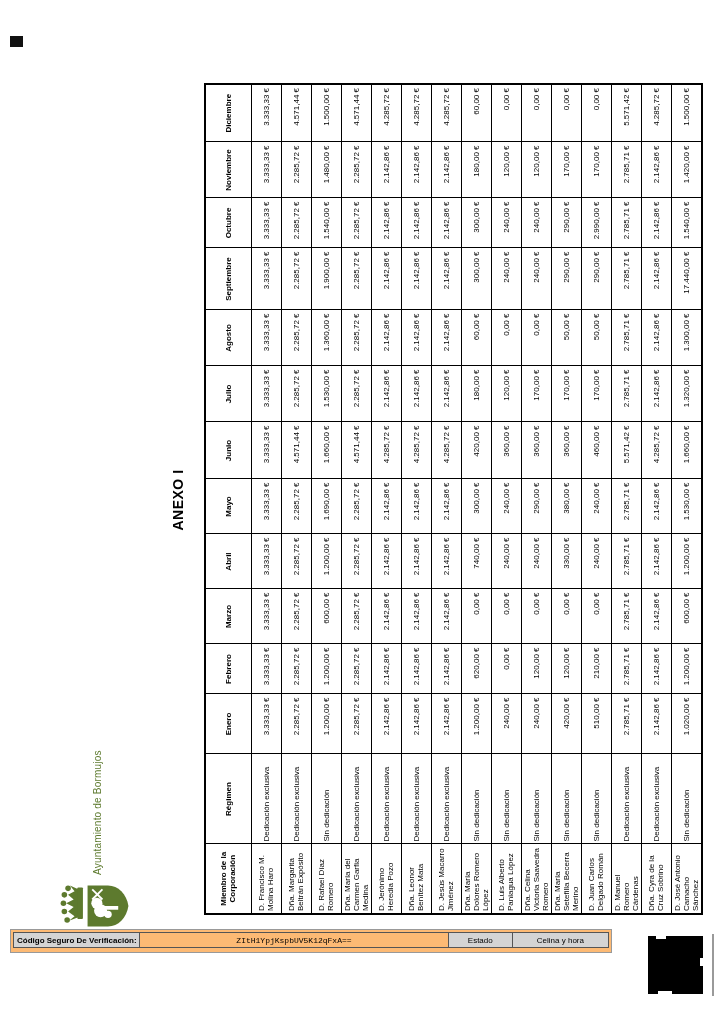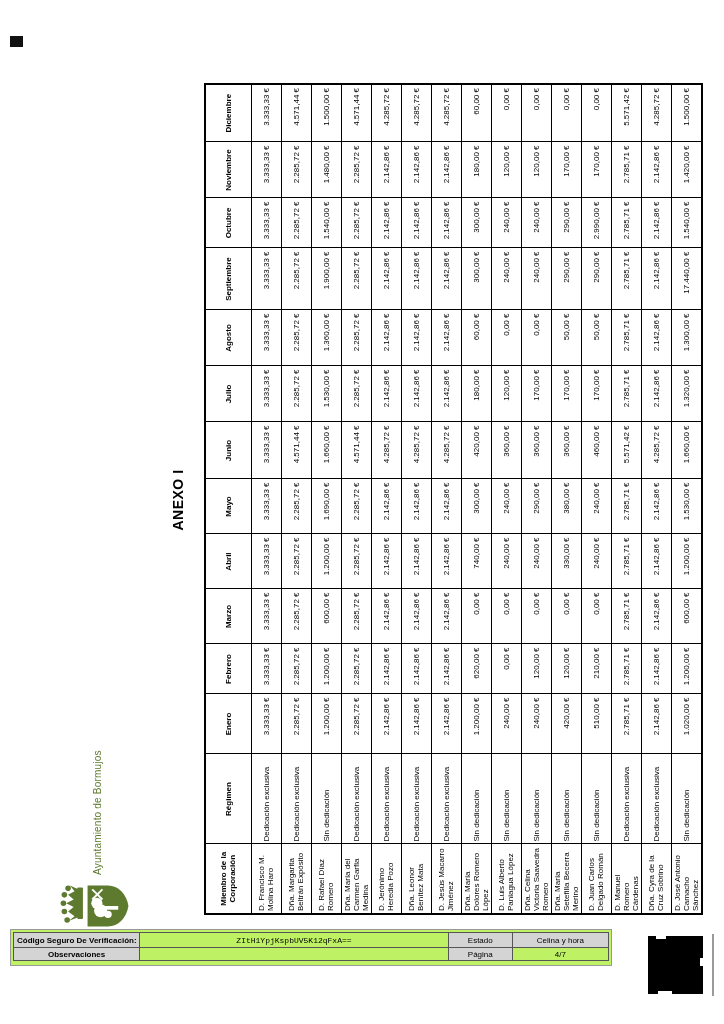--- a/index.html
+++ b/index.html
@@ -27,21 +27,21 @@
   .cell-num { font-size:8px; text-align:right; vertical-align:middle;
               padding:1px 3px 1px 1px; white-space:nowrap; }
 
   
   .rot-logo { position:absolute; left:58px; top:932px; width:172px; height:78px;
               transform:rotate(-90deg); transform-origin:0 0;
               display:flex; align-items:center; gap:5px; color:var(--logo-green); }
   .logo-text { font-size:10px; white-space:nowrap; color:var(--logo-green); letter-spacing:.2px; }
 
   
-  .footer-wrap { position:absolute; left:10px; top:929px; width:602px; background:#bef264;
+  .footer-wrap { position:absolute; left:10px; top:929px; width:602px; background:#fdba74;
                  border:1px solid #999; padding:2px 2px 4px 2px; }
   table.ftable { border-collapse:collapse; width:100%; table-layout:fixed; }
   table.ftable td { border:1px solid #555; font-size:8px; padding:0 3px; vertical-align:middle;
                     overflow:hidden; white-space:nowrap; }
   .flabel  { background:#d4d4d4; font-weight:bold; text-align:center; }
   .fhead   { background:#d4d4d4; font-weight:normal; text-align:center; }
   .fcenter { text-align:center; }
   .fcsv    { font-family:"Liberation Mono", monospace; font-size:8.5px; text-align:center;margin-left:48px; }
   .redacted-bar { height:14px; width:386px; background:#000; margin-left:62px; margin-top:2px; }
 
@@ -375,26 +375,20 @@
           <col style="width:64px">
           <col style="width:96px">
         </colgroup>
       <tbody>
           <tr style="height:15px">
         <td class="flabel">Código Seguro De Verificación:</td>
         <td class="fcsv">ZItH1YpjKspbUV5K12qFxA==</td>
         <td class="fhead">Estado</td>
         <td class="fhead">Celina y hora</td>
       </tr>
-      <tr style="height:13px">
-        <td class="flabel">Observaciones</td>
-        <td></td>
-        <td class="fhead">Página</td>
-        <td class="fcenter">4/7</td>
-      </tr>
     </tbody>
       </table>
   </div>
 
   <div class="qr">
     <div class="notch1"></div>
       <div class="notch2"></div>
       <div class="notch3"></div>
   </div>
   <div class="edge-line"></div>

